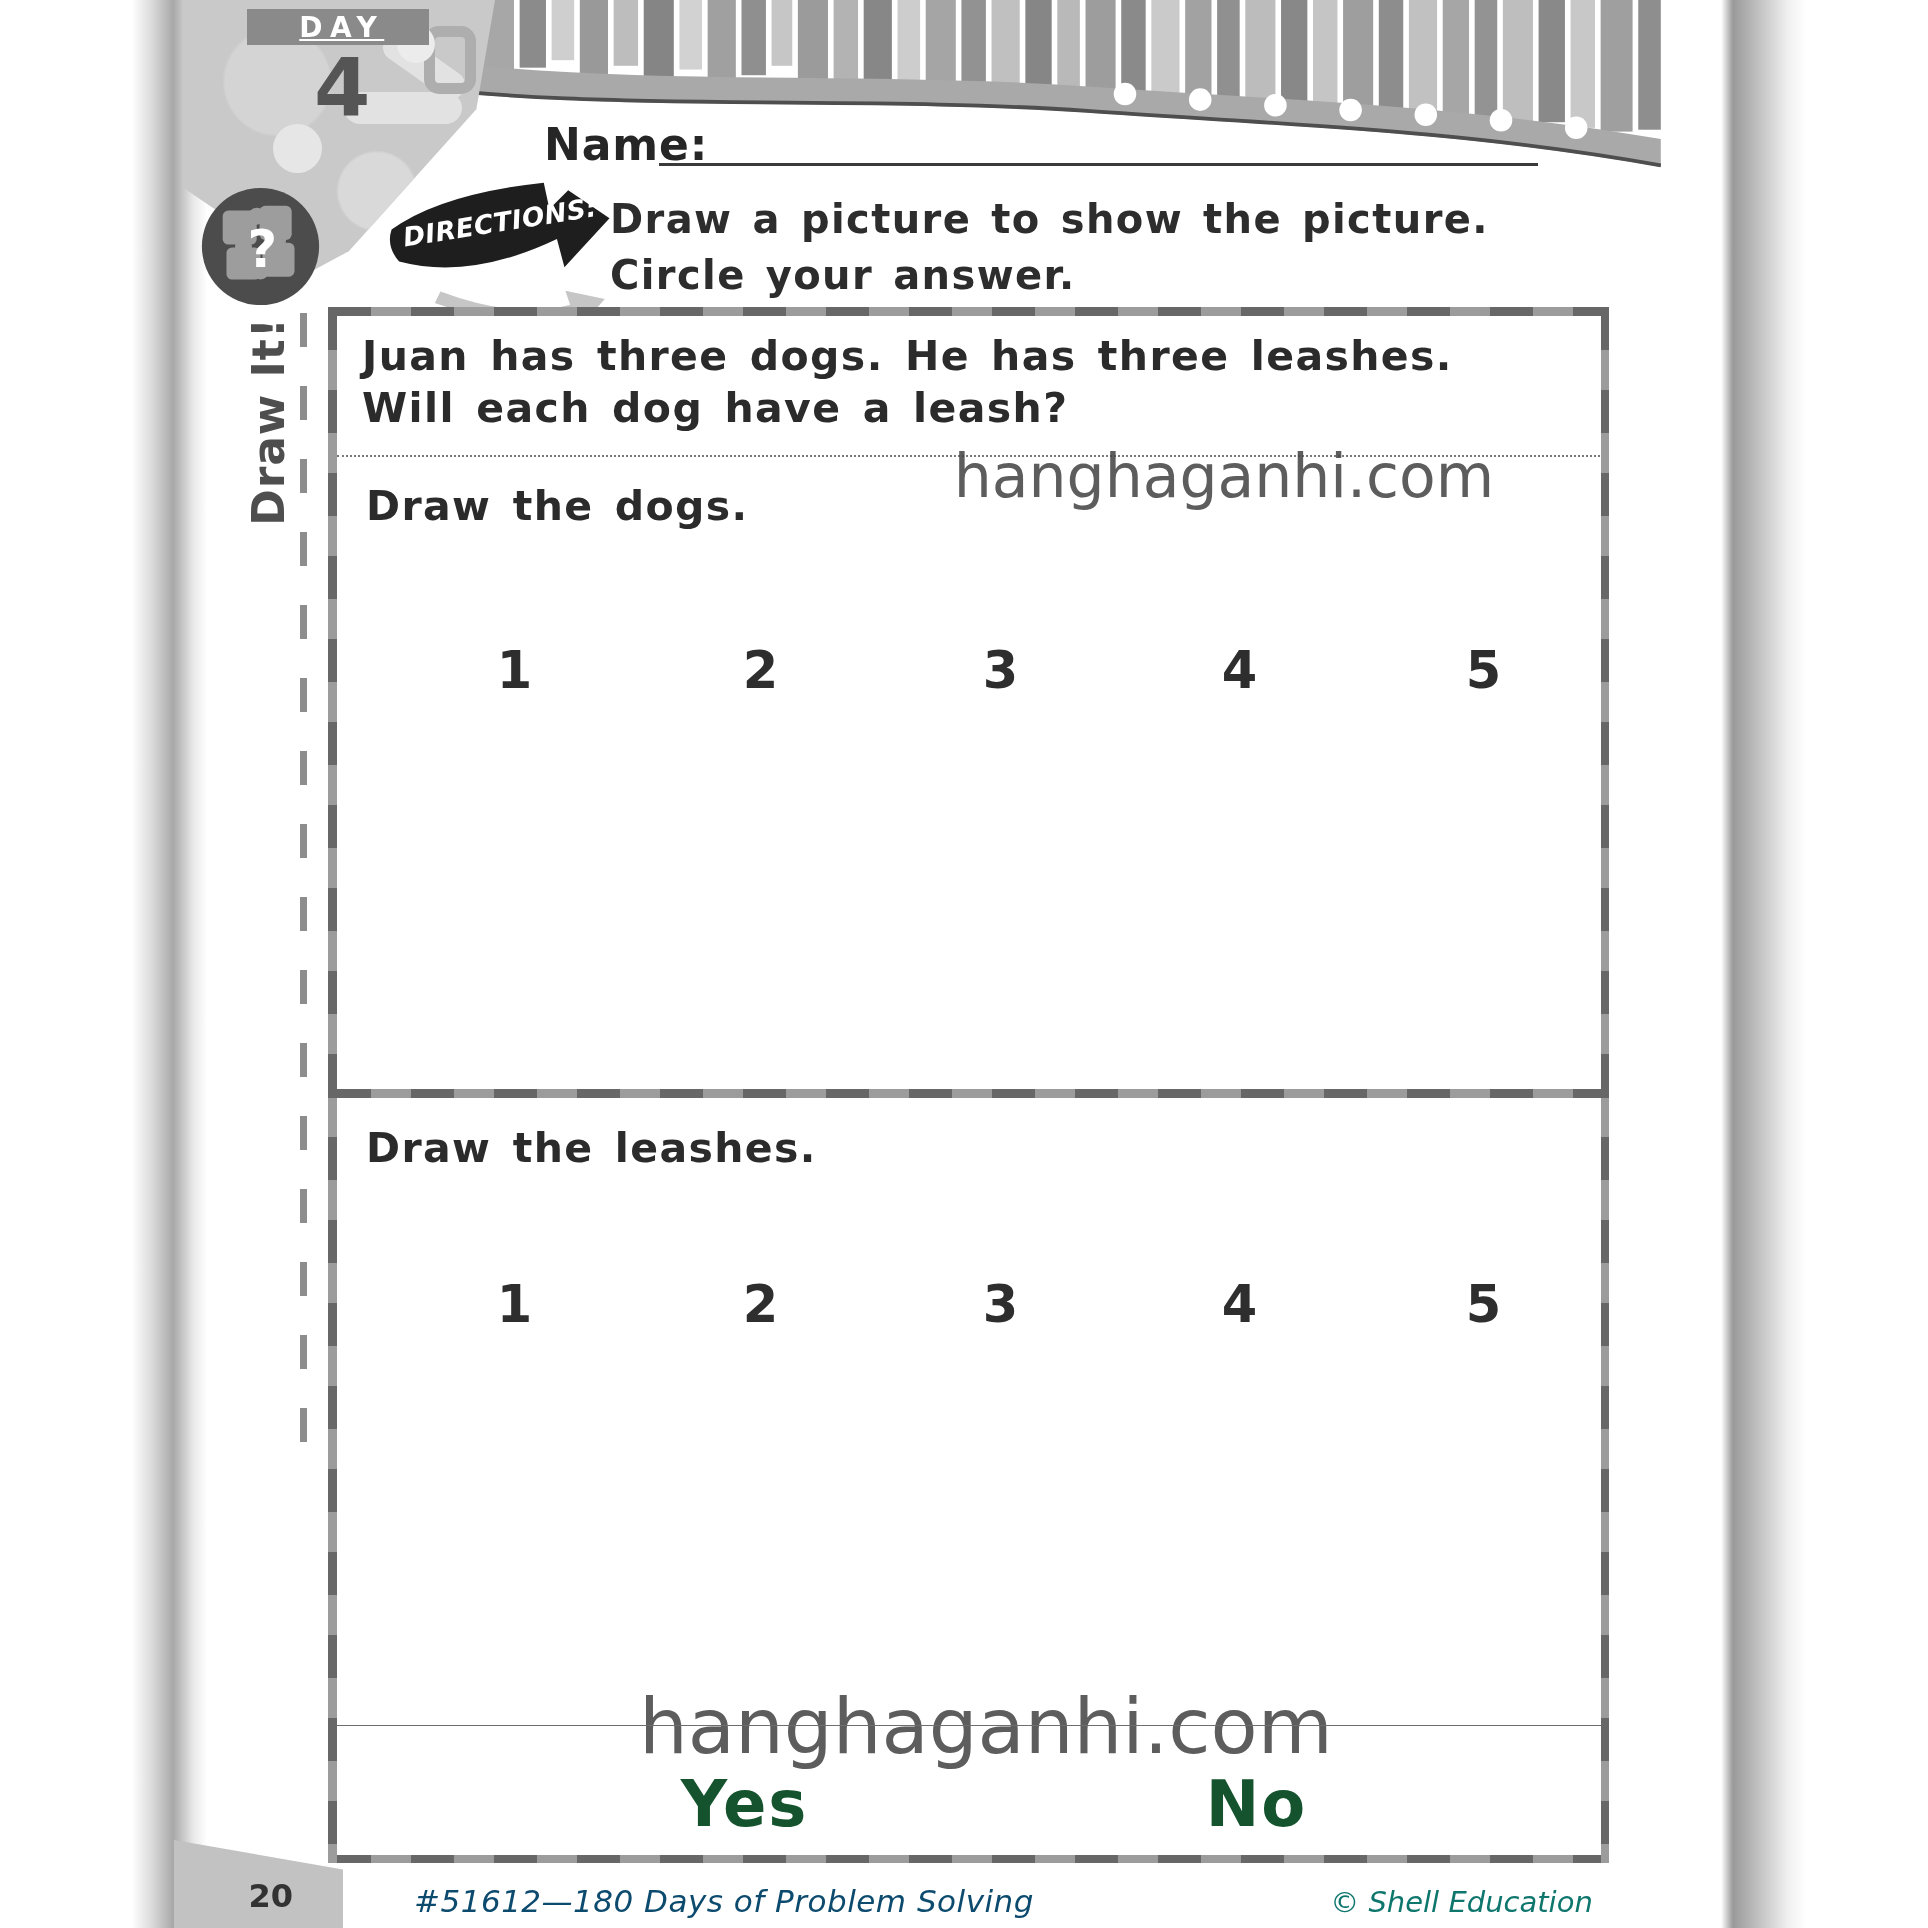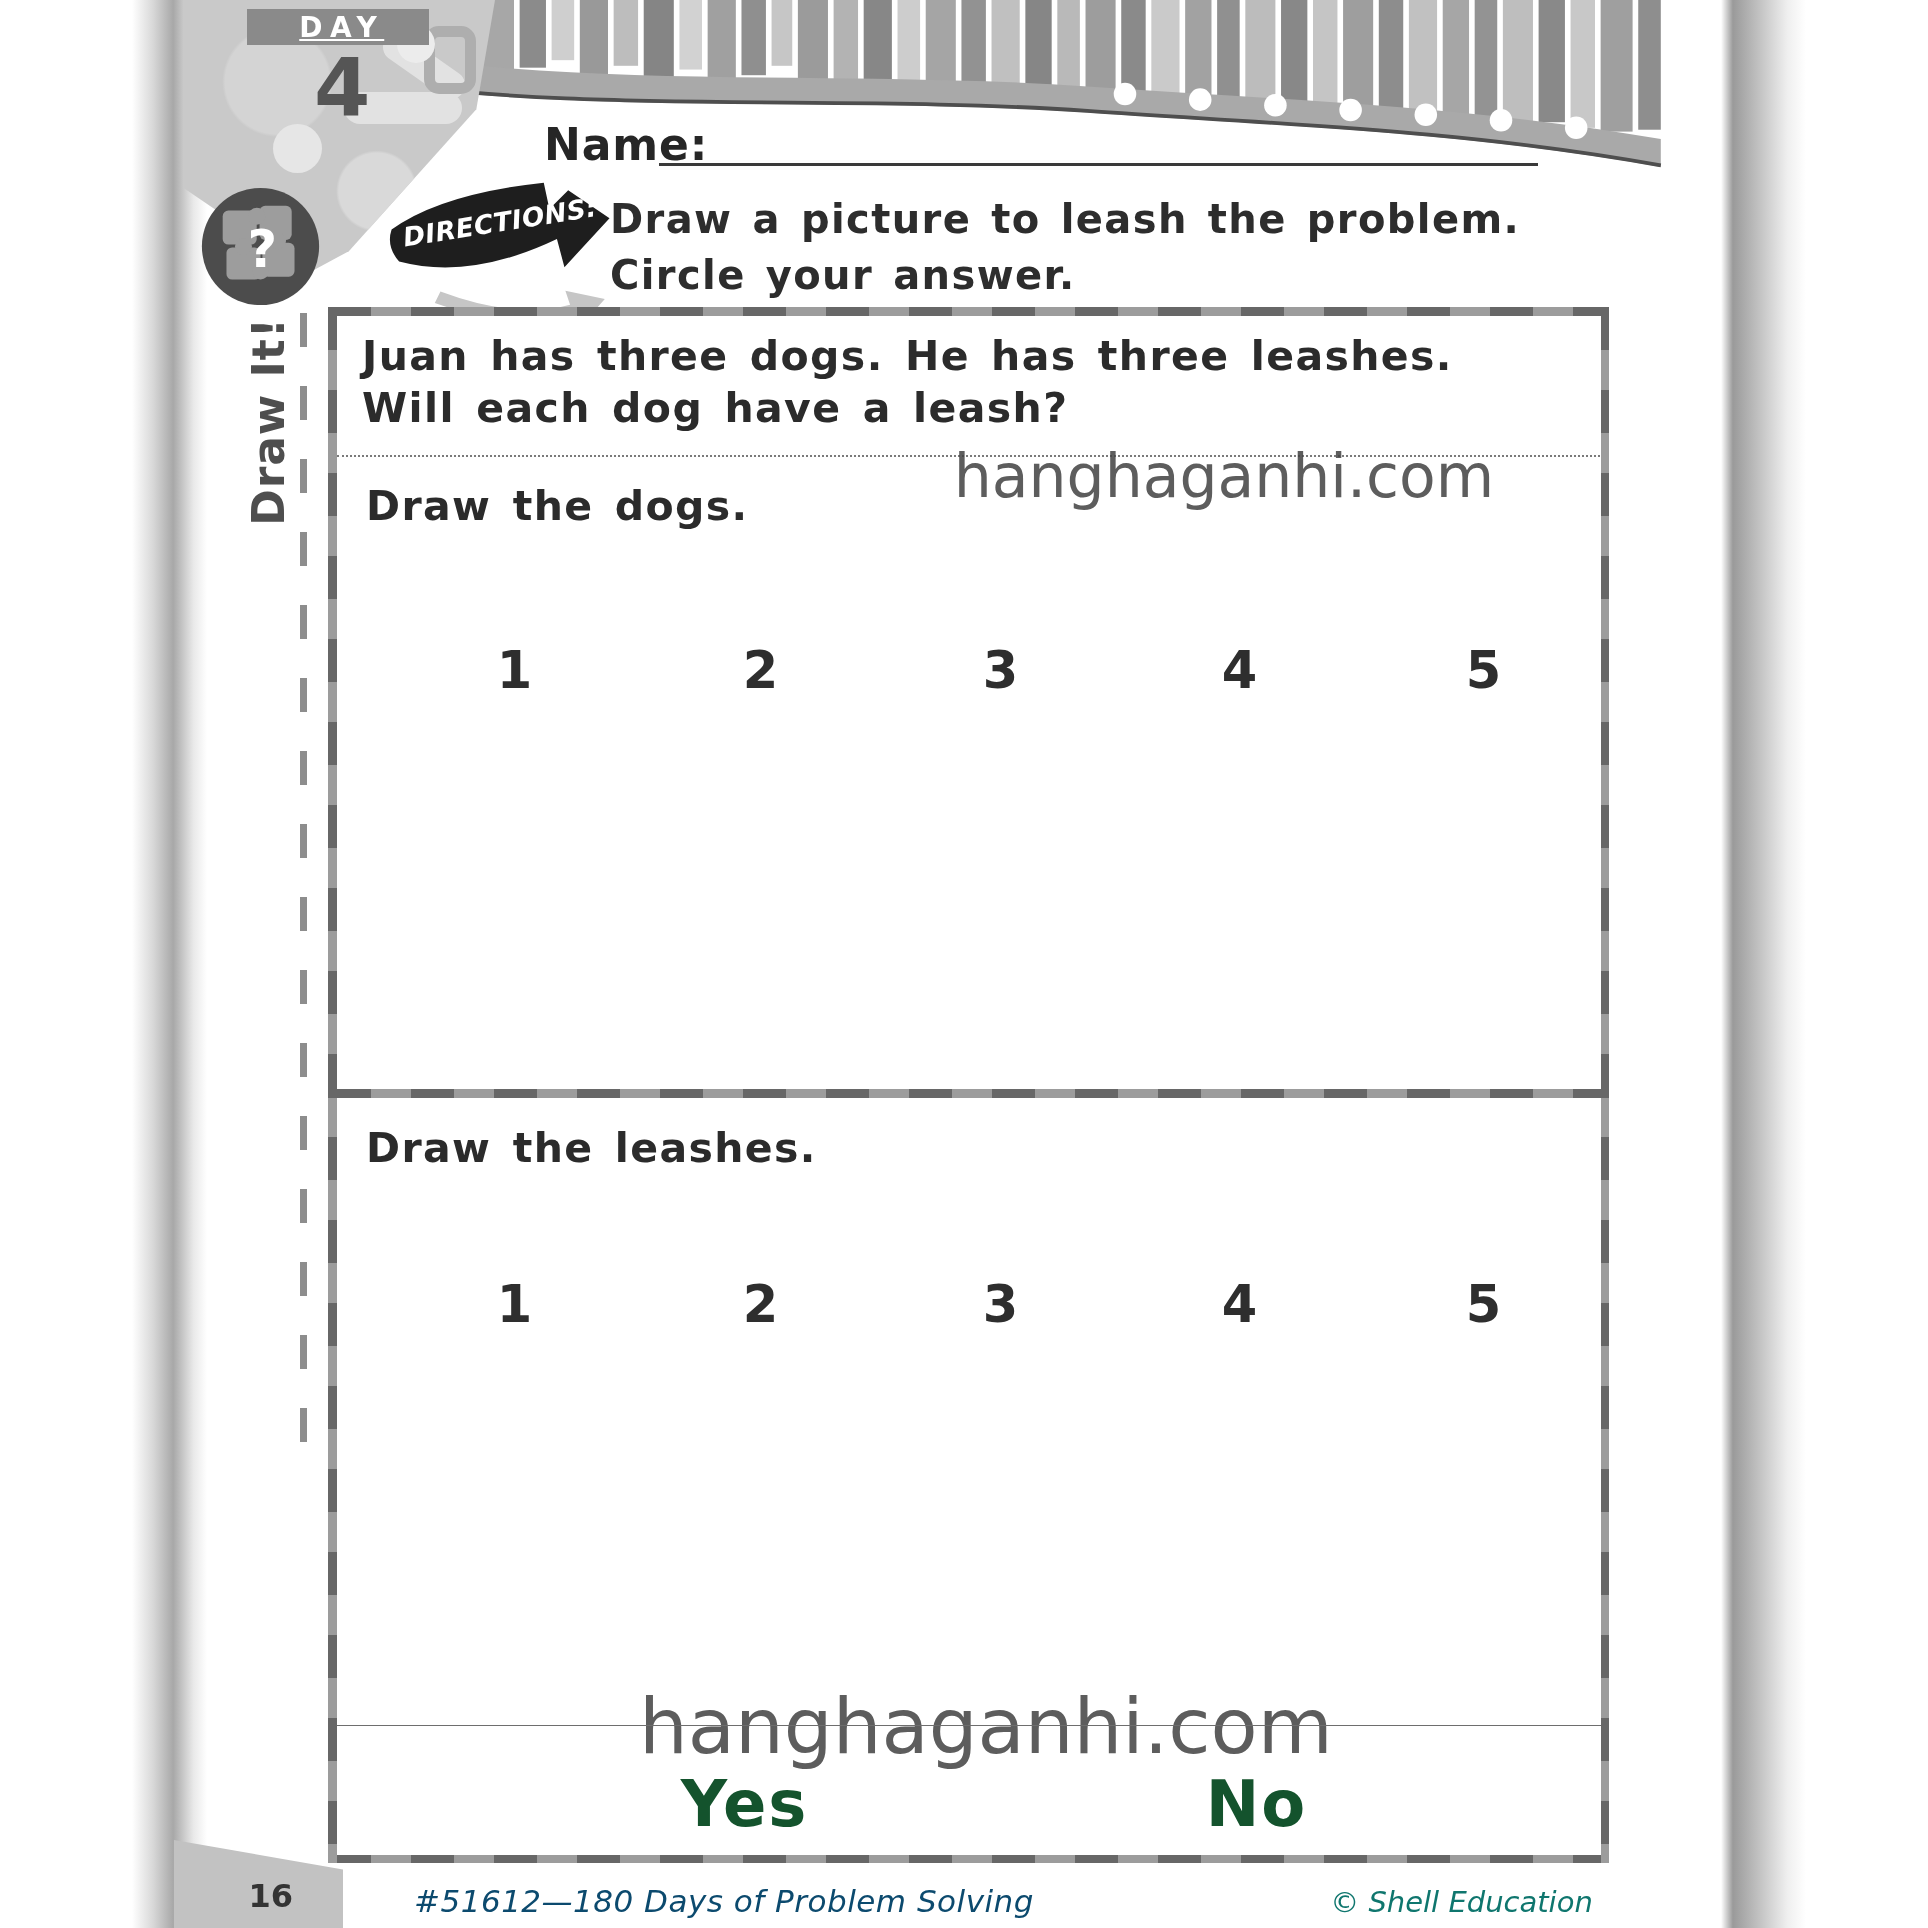--- a/index.html
+++ b/index.html
@@ -212,21 +212,21 @@
 <div class="abs name-label">Name:</div>
 <div class="abs name-line"></div>
 
 <div class="abs dir-arrow">
   <svg width="235" height="155" viewBox="0 0 250 165">
     <path d="M60,122 Q140,152 198,136 L193,121 L235,130 L210,158 L204,144 Q128,162 54,134 Z" fill="#c6c6c6"></path>
     <path d="M8,56 Q60,18 170,6 L176,34 L196,14 L240,44 L192,96 L184,66 Q92,110 16,90 Q2,74 8,56 Z" fill="#1e1e1e"></path>
     <text x="22" y="74" font-family="DejaVu Sans, sans-serif" font-size="28" font-style="italic" font-weight="bold" fill="#ffffff" transform="rotate(-9 22 74)" letter-spacing="0.5">DIRECTIONS:</text>
   </svg>
 </div>
-<div class="abs dir-line l1">Draw a picture to leash the problem.</div>
+<div class="abs dir-line l1">Draw a picture to show the picture.</div>
 <div class="abs dir-line l2">Circle your answer.</div>
 
 <div class="abs wbox">
   <div class="bedge h top"></div>
   <div class="bedge h bottom"></div>
   <div class="bedge v left"></div>
   <div class="bedge v right"></div>
 
   <div class="problem-line l1">Juan has three dogs. He has three leashes.</div>
   <div class="problem-line l2">Will each dog have a leash?</div>
@@ -259,17 +259,17 @@
 
   <div class="watermark wm2">hanghaganhi.com</div>
 
   <div class="thin-line"></div>
 
   <div class="answer yes">Yes</div>
   <div class="answer no">No</div>
 </div>
 
 <div class="abs page-tab">
-  <span>16</span>
+  <span>20</span>
 </div>
 <div class="abs book-ref">#51612—180 Days of Problem Solving</div>
 <div class="abs publisher">© Shell Education</div>
 
 
 </body></html>

